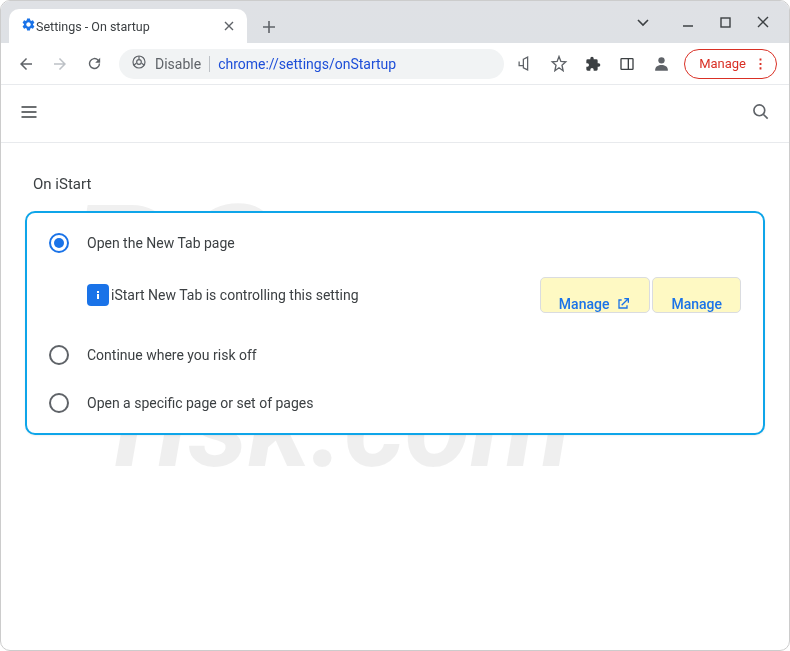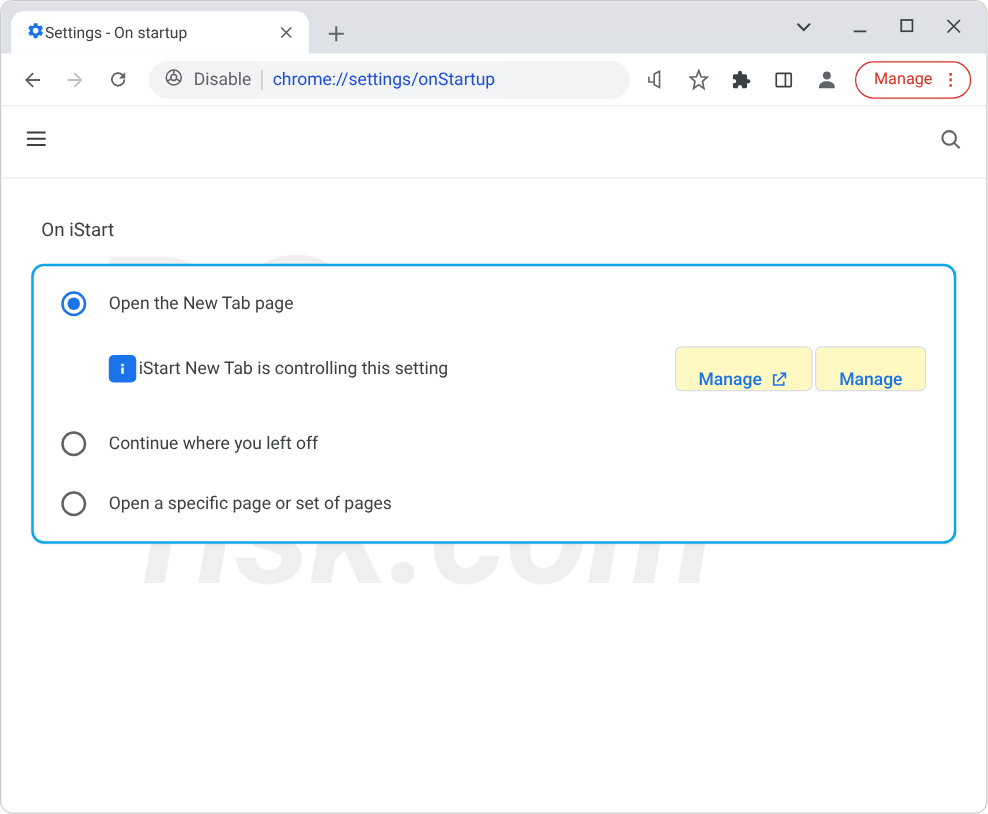--- a/index.html
+++ b/index.html
@@ -191,20 +191,20 @@
         <svg viewBox="0 0 24 24">
             <path d="M14 3h7v7h-2V6.4l-8.3 8.3-1.4-1.4L17.6 5H14V3zM5 5h5v2H7v10h10v-3h2v5H5V5z" fill="#1a73e8"></path>
           </svg>
       </div>
       <div class="btn">
         <span>Manage</span>
       </div>
     </div>
     <div class="row">
       <span class="radio"></span>
-      <span>Continue where you left off</span>
+      <span>Continue where you risk off</span>
     </div>
     <div class="row">
       <span class="radio"></span>
       <span>Open a specific page or set of pages</span>
     </div>
   </div>
 </div>
 
 </body></html>

